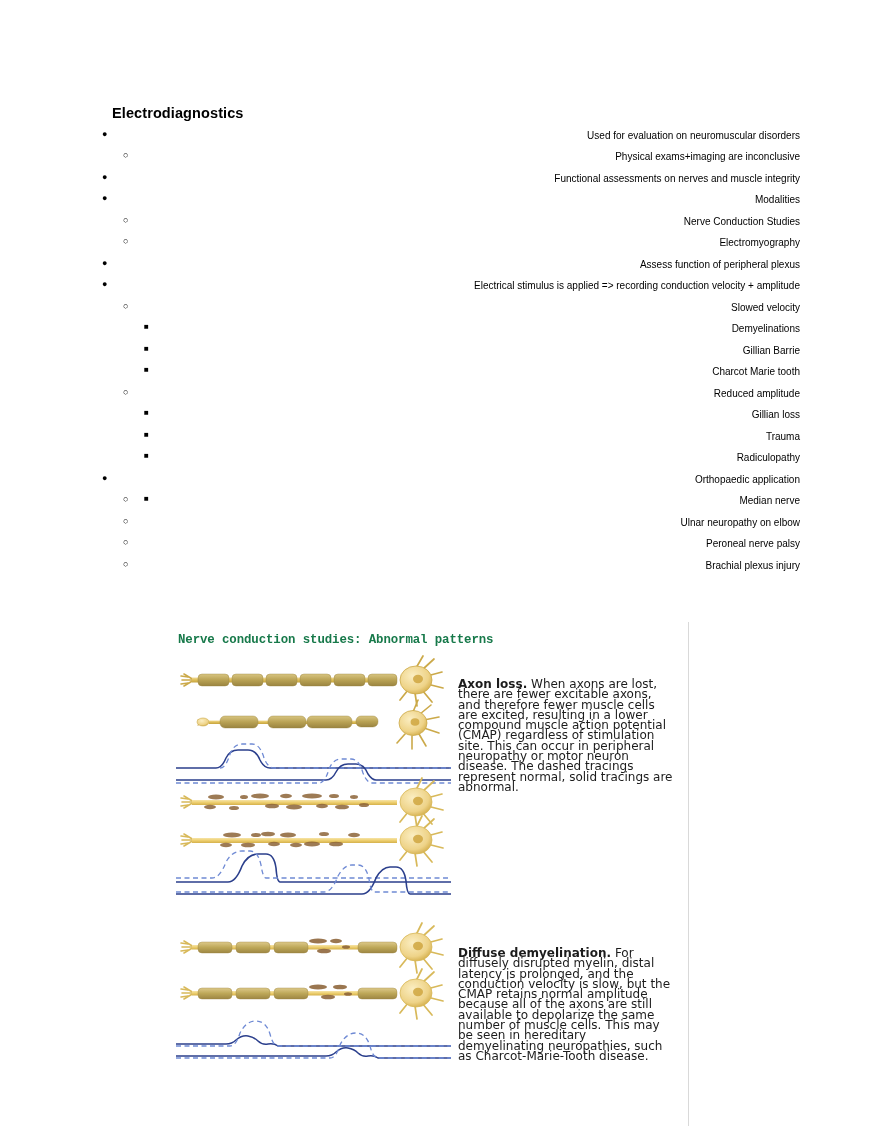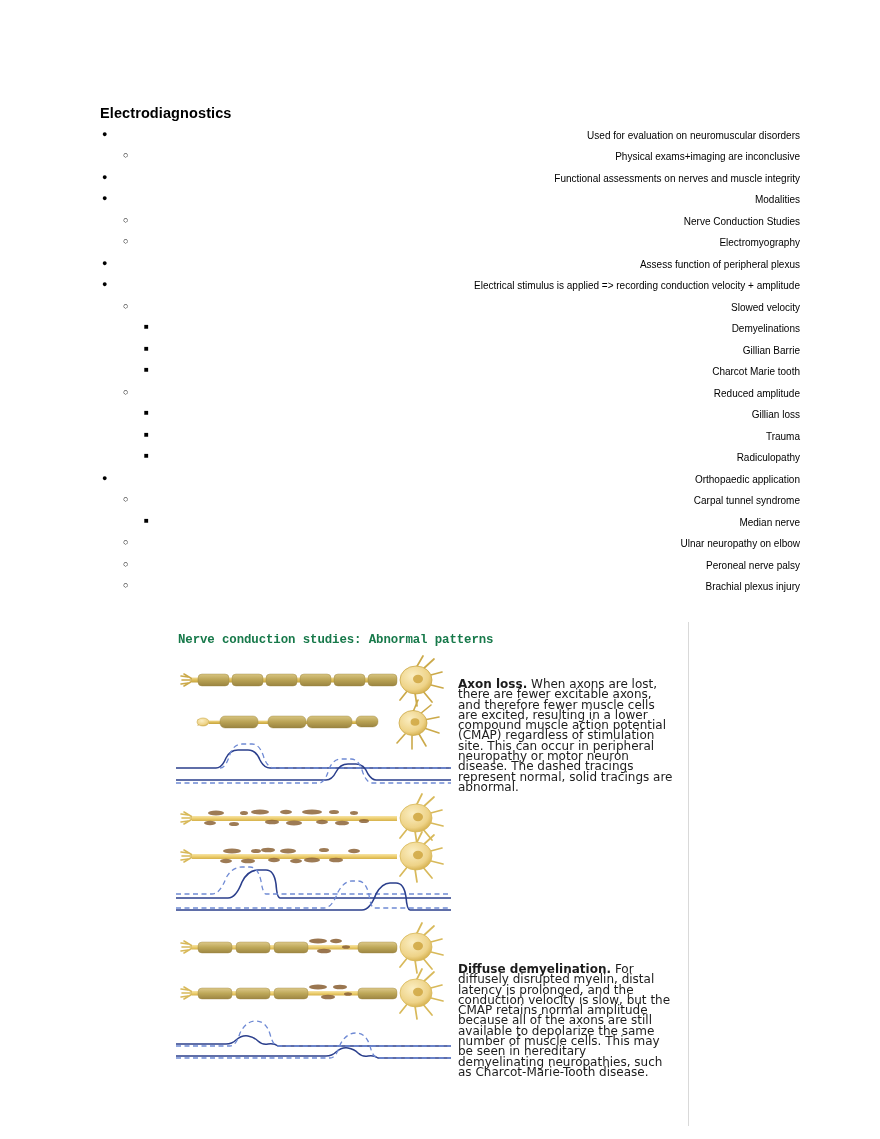--- a/index.html
+++ b/index.html
@@ -20,21 +20,21 @@
   #notes {
     position: absolute;
     left: 100px;
     top: 103px;
     width: 700px;
   }
   .sec-head {
     font-weight: bold;
     font-size: 14.5px;
     line-height: 21.5px;
-    margin: 0 0 0 0;
+    margin: 0 0 0 12px;
     letter-spacing: 0.1px;
   }
   ul.lvl {
     list-style: none;
     margin: 0;
     padding: 0;
   }
   ul.lvl > li {
     position: relative;
     font-size: 10px;
@@ -77,21 +77,21 @@
     top: 11px;
     font-size: 12.4px;
     font-weight: bold;
     color: #17794a;
     letter-spacing: -0.1px;
     font-family: Liberation Mono, monospace;
   }
 
   .panel { position: absolute; left: 0; width: 513px; }
   #panel-1 { top: 28px;  height: 140px; }
-  #panel-2 { top: 168px; height: 125px; }
+  #panel-2 { top: 152px; height: 125px; }
   #panel-3 { top: 293px; height: 205px; }
 
   .art {
     position: absolute;
     left: 0;
     top: 0;
     width: 275px;
   }
   .caption {
     position: absolute;
@@ -187,21 +187,20 @@
             </ul>
           </li>
         </ul>
       </li>
       <li>
         <span class="bul bul-disc"></span>
         <span class="txt">Orthopaedic application</span>
         <ul class="lvl l2">
           <li>
             <span class="bul bul-circle"></span>
-            <span class="txt">Carpal tunnel syndrome</span>
             <ul class="lvl l3">
               <li>
                 <span class="bul bul-square"></span>
                 <span class="txt">Median nerve</span>
               </li>
             </ul>
           </li>
           <li>
             <span class="bul bul-circle"></span>
             <span class="txt">Ulnar neuropathy on elbow</span>

